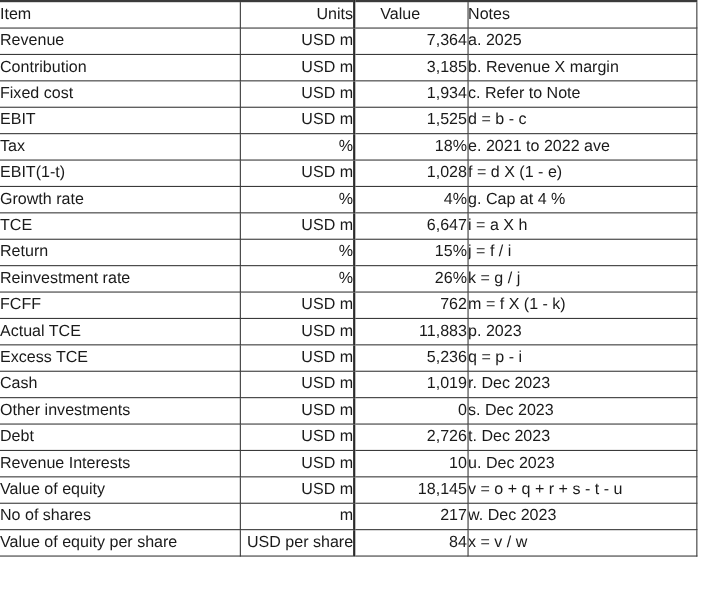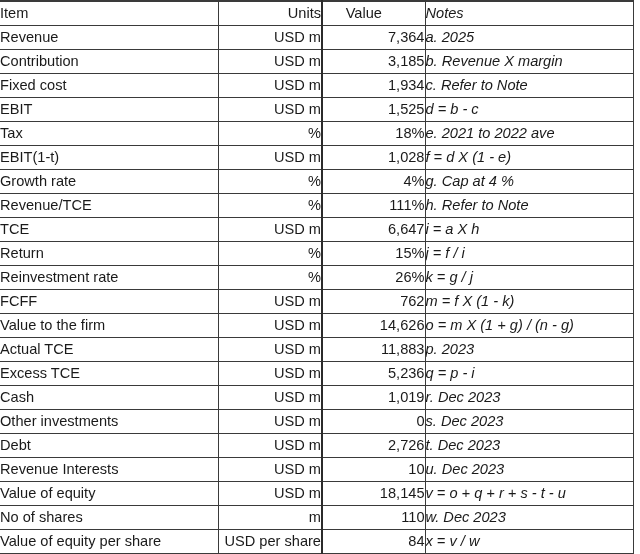--- a/index.html
+++ b/index.html
@@ -51,21 +51,21 @@
   
   table.valuation th,
   table.valuation td {
     border-bottom: 1px solid #3a3a3a;
   }
 
   
   .cell-item   { border-right: 1px solid #3a3a3a; text-align: left;  padding-left: 4px; }
   .cell-units  { border-right: 2px solid #2b2b2b; text-align: right;  padding-left: 5px; }
   .cell-value  { border-right: 1px solid #3a3a3a; text-align: right; padding-right: 15px; }
-  .cell-notes  { border-right: 1px solid #3a3a3a; text-align: left;  padding-left: 6px; font-style: italic; }
+  .cell-notes  { border-right: 1px solid #3a3a3a; text-align: left;  padding-left: 6px; }
 
   
   thead th {
     height: 24px;
     border-bottom: 1px solid #2b2b2b;
   }
   thead th.cell-value { text-align: center; padding-right: 20px; }
 
   
   table.valuation { border-top: 2px solid #3a3a3a; }
@@ -129,26 +129,20 @@
           <td class="cell-value">1,028</td>
           <td class="cell-notes">f = d X (1 - e)</td>
         </tr>
         <tr>
           <td class="cell-item">Growth rate</td>
           <td class="cell-units">%</td>
           <td class="cell-value">4%</td>
           <td class="cell-notes">g. Cap at 4 %</td>
         </tr>
         <tr>
-          <td class="cell-item">Revenue/TCE</td>
-          <td class="cell-units">%</td>
-          <td class="cell-value">111%</td>
-          <td class="cell-notes">h. Refer to Note</td>
-        </tr>
-        <tr>
           <td class="cell-item">TCE</td>
           <td class="cell-units">USD m</td>
           <td class="cell-value">6,647</td>
           <td class="cell-notes">i = a X h</td>
         </tr>
         <tr>
           <td class="cell-item">Return</td>
           <td class="cell-units">%</td>
           <td class="cell-value">15%</td>
           <td class="cell-notes">j = f / i</td>
@@ -159,26 +153,20 @@
           <td class="cell-value">26%</td>
           <td class="cell-notes">k = g / j</td>
         </tr>
         <tr>
           <td class="cell-item">FCFF</td>
           <td class="cell-units">USD m</td>
           <td class="cell-value">762</td>
           <td class="cell-notes">m = f X (1 - k)</td>
         </tr>
         <tr>
-          <td class="cell-item">Value to the firm</td>
-          <td class="cell-units">USD m</td>
-          <td class="cell-value">14,626</td>
-          <td class="cell-notes">o = m X (1 + g) / (n - g)</td>
-        </tr>
-        <tr>
           <td class="cell-item">Actual TCE</td>
           <td class="cell-units">USD m</td>
           <td class="cell-value">11,883</td>
           <td class="cell-notes">p. 2023</td>
         </tr>
         <tr>
           <td class="cell-item">Excess TCE</td>
           <td class="cell-units">USD m</td>
           <td class="cell-value">5,236</td>
           <td class="cell-notes">q = p - i</td>
@@ -209,21 +197,21 @@
         </tr>
         <tr>
           <td class="cell-item">Value of equity</td>
           <td class="cell-units">USD m</td>
           <td class="cell-value">18,145</td>
           <td class="cell-notes">v = o + q + r + s - t - u</td>
         </tr>
         <tr>
           <td class="cell-item">No of shares</td>
           <td class="cell-units">m</td>
-          <td class="cell-value">110</td>
+          <td class="cell-value">217</td>
           <td class="cell-notes">w. Dec 2023</td>
         </tr>
         <tr>
           <td class="cell-item">Value of equity per share</td>
           <td class="cell-units">USD per share</td>
           <td class="cell-value">84</td>
           <td class="cell-notes">x = v / w</td>
         </tr>
       </tbody>
   </table>

